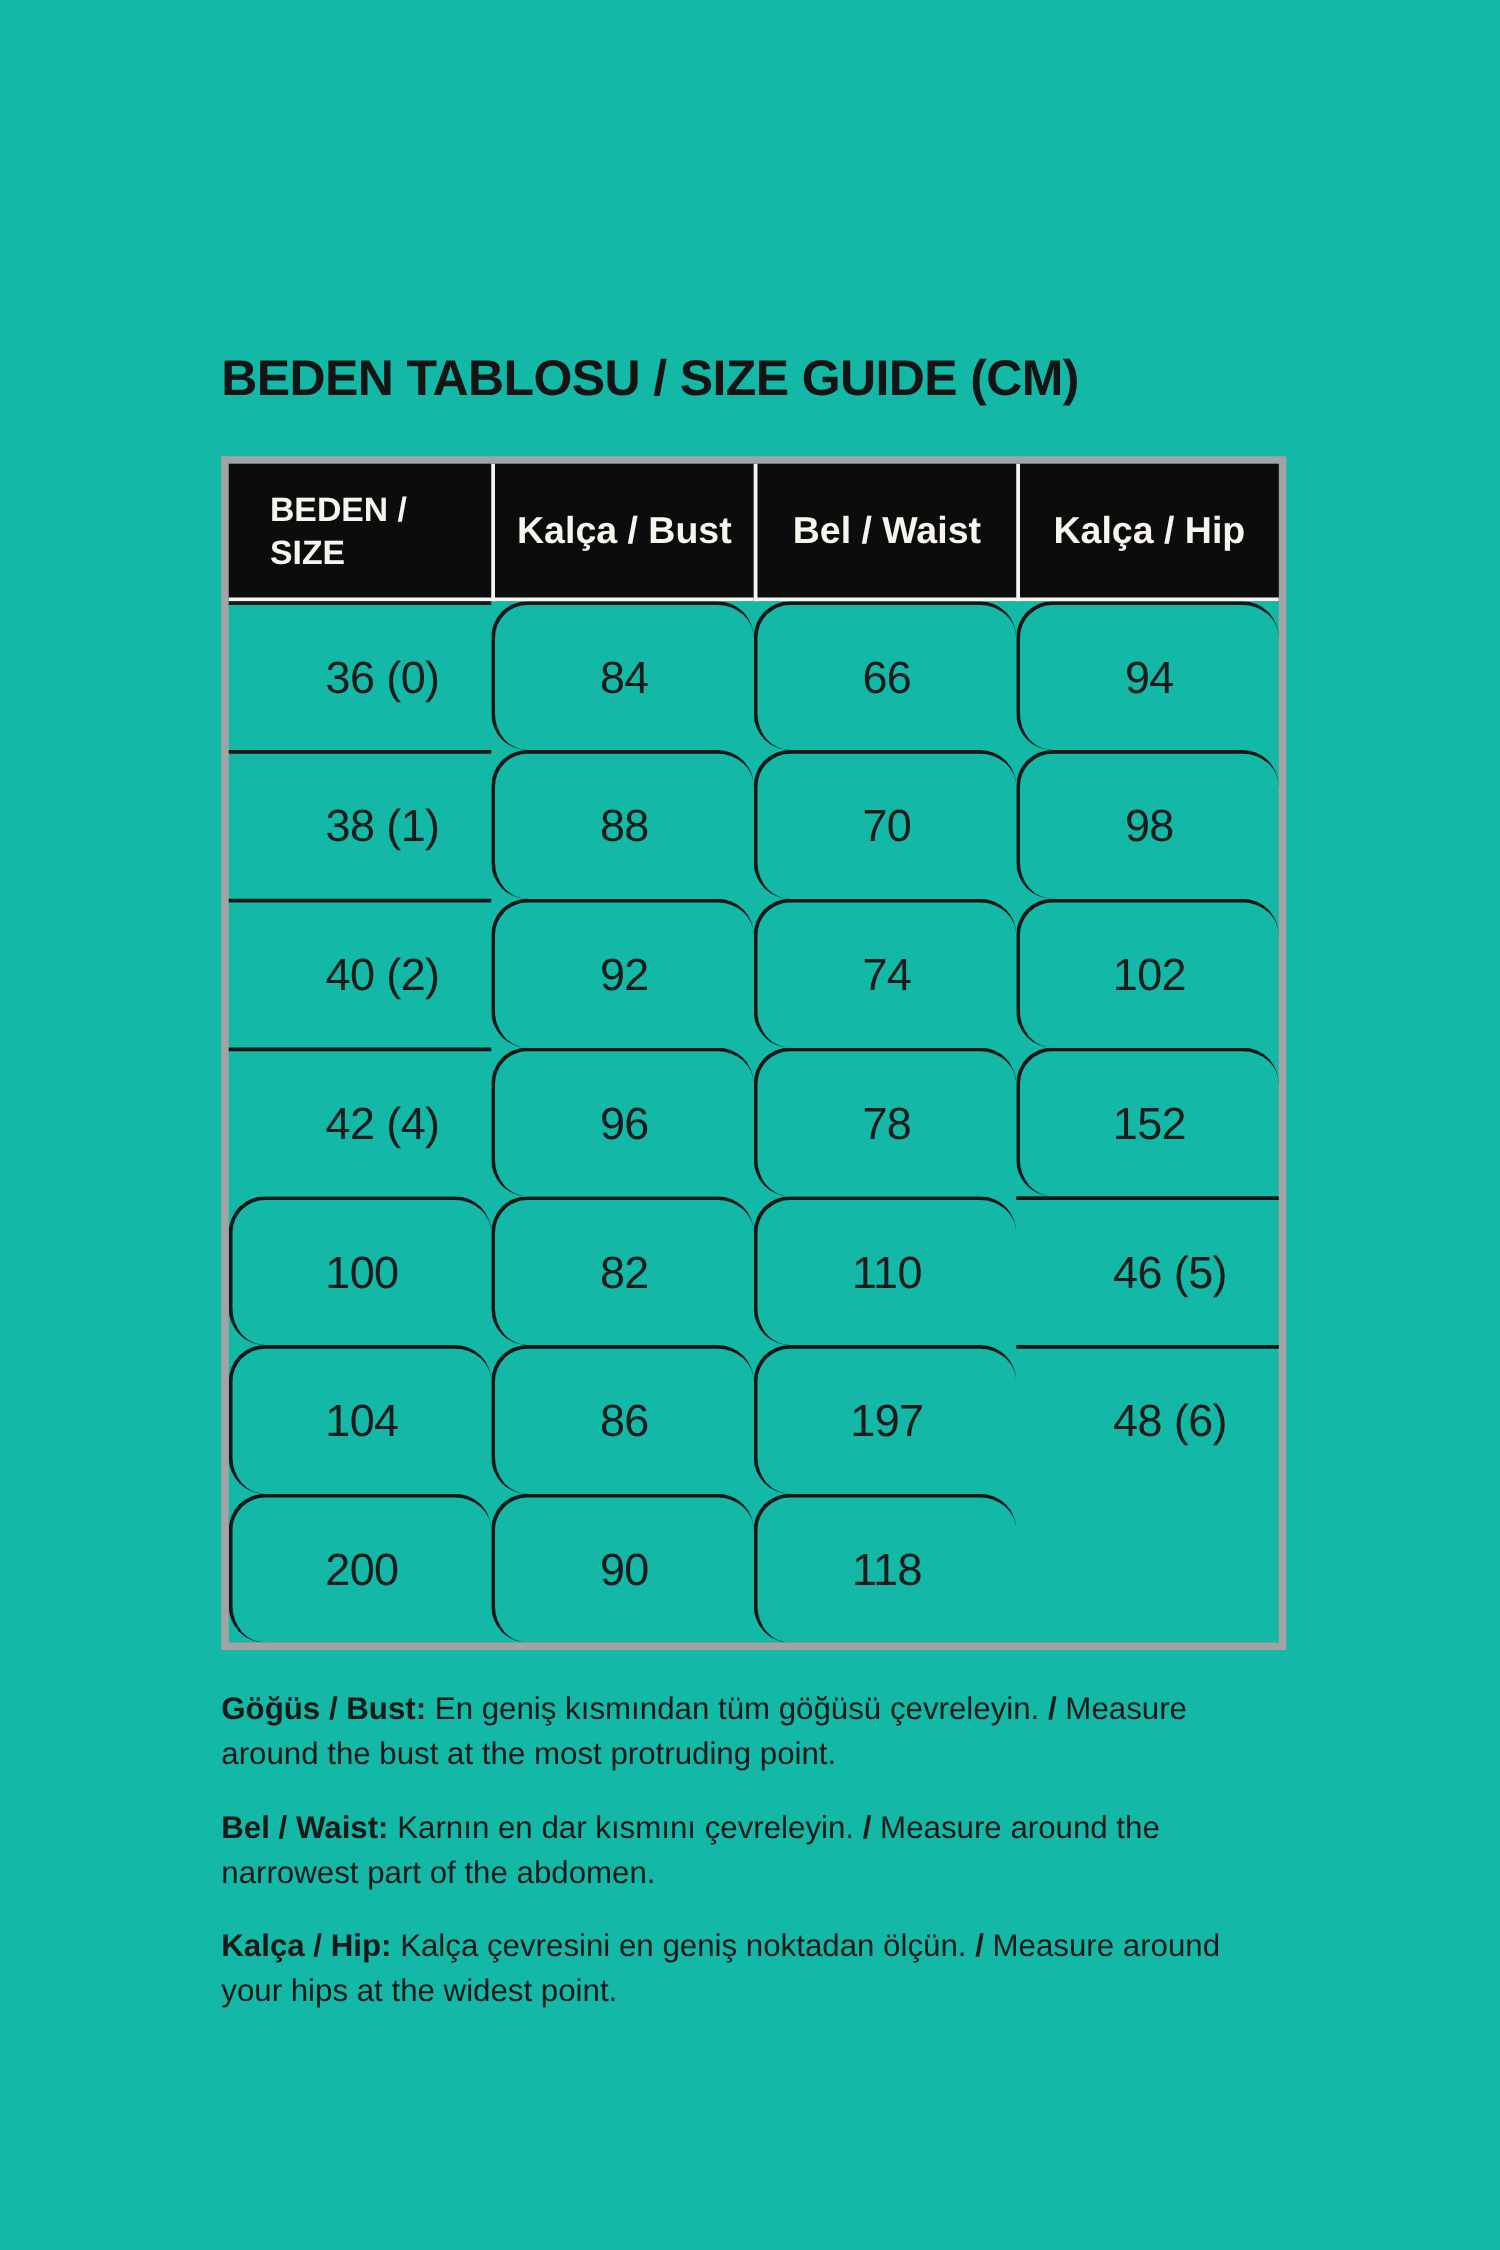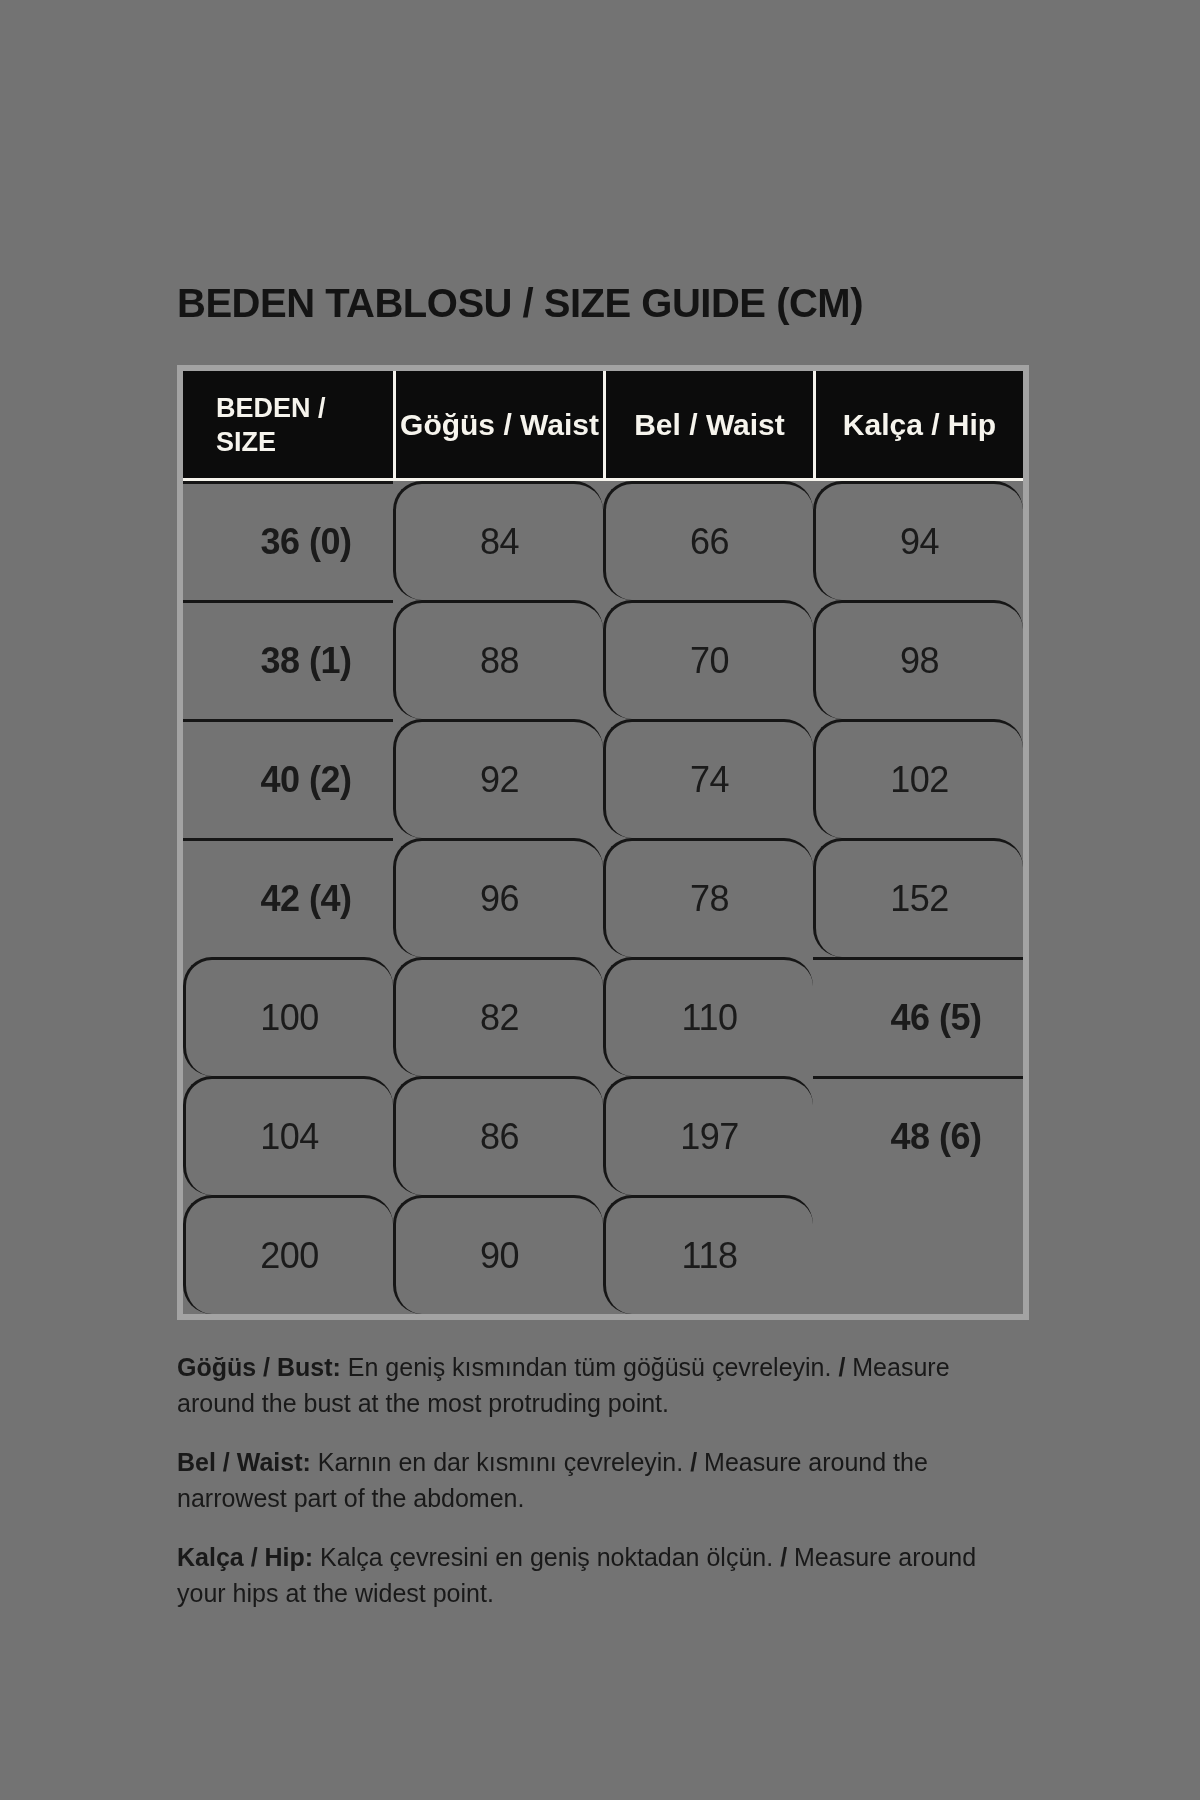--- a/index.html
+++ b/index.html
@@ -1,20 +1,20 @@
 <!DOCTYPE html>
 <html><head>
 <meta charset="utf-8">
 <style>
   html, body { margin: 0; padding: 0; }
   .page {
     position: relative;
     width: 1200px;
     height: 1800px;
-    background: #737373;
+    background: #14b8a6;
     font-family: "Liberation Sans", sans-serif;
     overflow: hidden;
   }
   .title {
     position: absolute;
     left: 177px;
     top: 281px;
     margin: 0;
     font-size: 40px;
     font-weight: 700;
@@ -59,21 +59,21 @@
     box-sizing: border-box;
     border-top: 3px solid #161616;
     display: flex;
     align-items: center;
     justify-content: center;
     font-size: 36px;
     color: #1b1b1b;
     letter-spacing: -0.5px;
   }
   .td.c1, .td.c2, .td.c3 { border-left: 3px solid #161616; border-radius: 29px; }
-  .td.size-label { font-weight: 700; padding-left: 36px; }
+  .td.size-label { font-weight: 400; padding-left: 36px; }
   .notes {
     position: absolute;
     left: 177px;
     top: 1349px;
     width: 850px;
   }
   .note {
     margin: 0 0 23px 0;
     font-size: 25px;
     line-height: 36px;
@@ -83,21 +83,21 @@
 </style>
 </head>
 <body>
 
 <div class="page">
 
   <h1 class="title">BEDEN TABLOSU / SIZE GUIDE (CM)</h1>
 
   <div class="size-table">
     <div class="th h0">BEDEN / SIZE</div>
-    <div class="th h1">Göğüs / Waist</div>
+    <div class="th h1">Kalça / Bust</div>
     <div class="th h2">Bel / Waist</div>
     <div class="th h3">Kalça / Hip</div>
 
   <div class="td c0 size-label">36 (0)</div>
       <div class="td c1">84</div>
       <div class="td c2">66</div>
       <div class="td c3">94</div>
       <div class="td c0 size-label">38 (1)</div>
       <div class="td c1">88</div>
       <div class="td c2">70</div>

